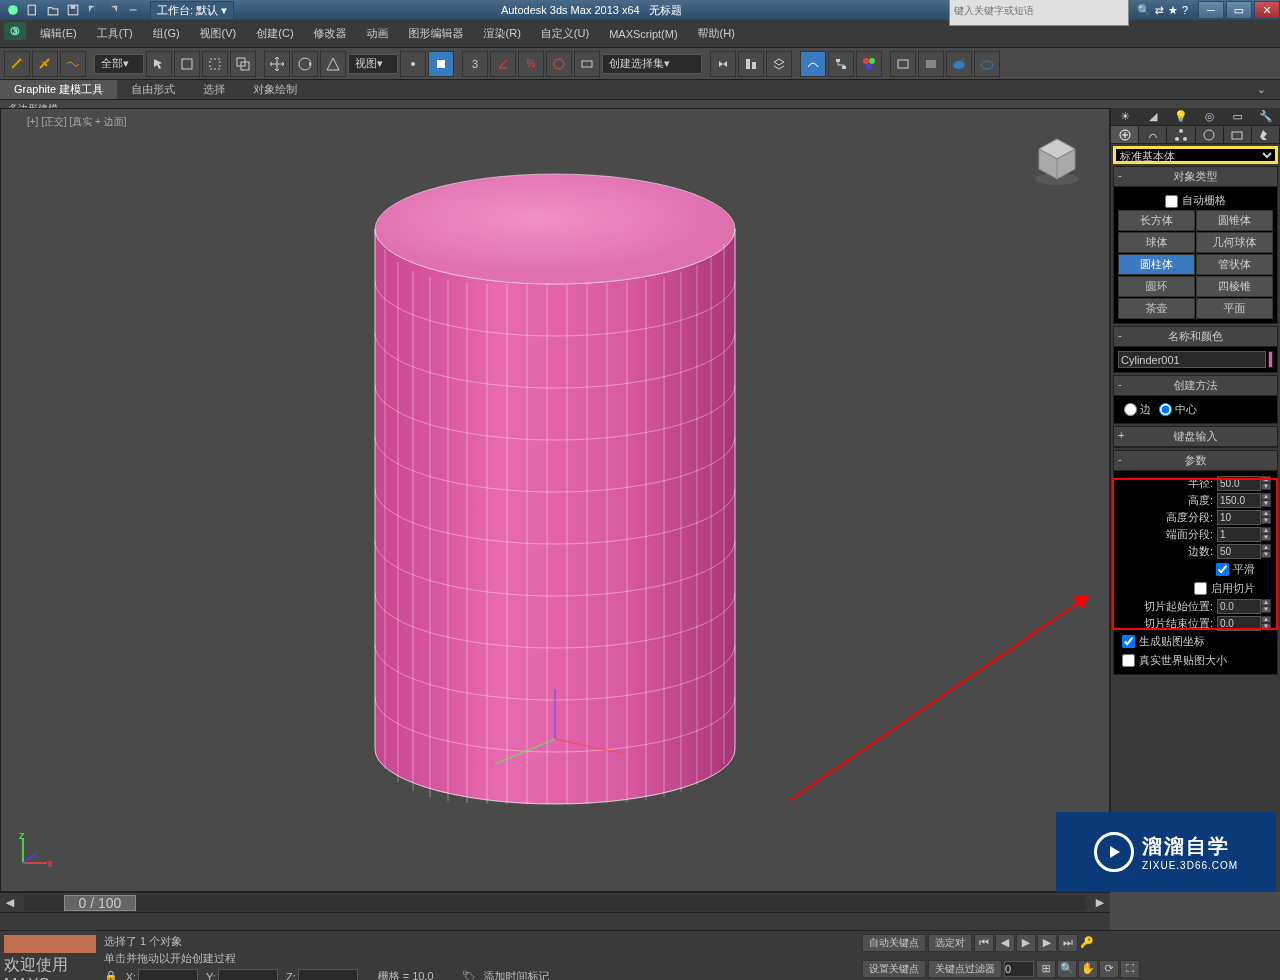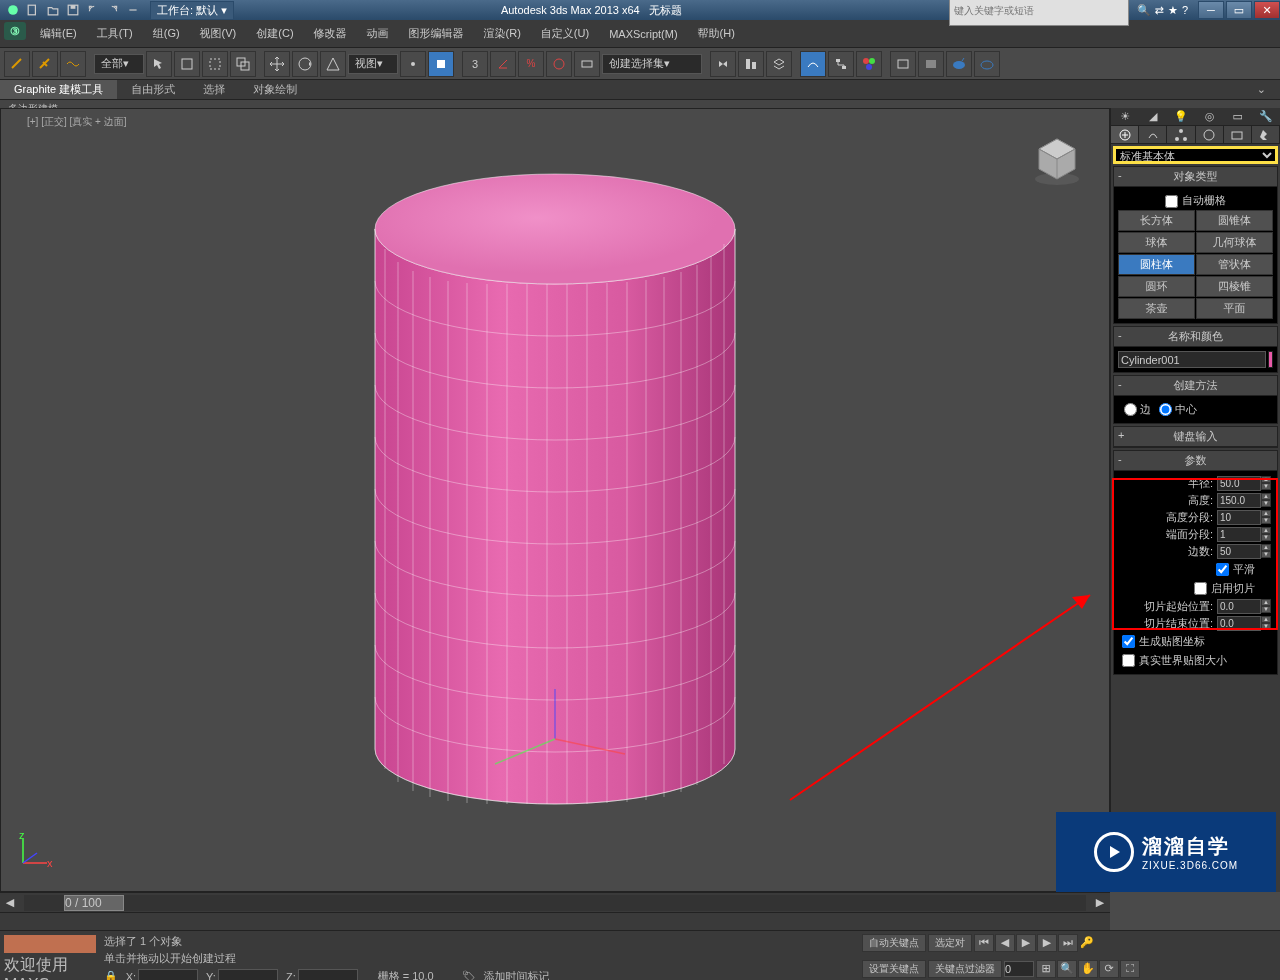--- a/index.html
+++ b/index.html
@@ -78,21 +78,21 @@
 .chk-row { padding:2px 4px; display:flex; align-items:center; gap:4px;}
 .chk-row input { vertical-align:middle;}
 .chk-row.right { justify-content:flex-end; padding-right:18px;}
 
 
 .red-highlight { position:absolute; border:2px solid #ff0000; pointer-events:none;}
 
 
 .timeline { position:absolute; bottom:68px; left:0; right:170px; height:20px; background:#3a3a3a; border-top:1px solid #222; display:flex; align-items:center;}
 .time-track { flex:1; height:16px; background:#333; position:relative; margin:0 4px;}
-.time-slider { position:absolute; left:40px; top:0; width:60px; height:16px; background:#666; border:1px solid #888; line-height:14px; font-size:12px;}
+.time-slider { position:absolute; left:40px; top:0; width:72px; height:16px; background:#666; border:1px solid #888; text-align:center; line-height:14px; font-size:14px;}
 .trackbar { position:absolute; bottom:50px; left:0; right:170px; height:18px; background:#3a3a3a; border-top:1px solid #222;}
 .status { position:absolute; bottom:0; left:0; right:0; height:50px; background:#3a3a3a; border-top:1px solid #222; display:flex;}
 .status-left { width:100px; padding:4px;}
 .status-mid { flex:1; padding:2px 4px; font-size:10px; color:#bbb;}
 .status-mid div { padding:1px 0;}
 .coord-row { display:flex; gap:8px; align-items:center; padding-top:2px;}
 .coord-row .cf { display:flex; align-items:center; gap:2px;}
 .coord-row input { width:60px; background:#2a2a2a; border:1px solid #555; color:#ccc; height:15px; font-size:10px; padding:0 2px;}
 .status-right { width:420px; display:flex; flex-wrap:wrap; align-items:center; gap:2px; padding:2px;}
 .sr-btn { height:18px; padding:0 6px; background:#505050; border:1px solid #333; display:flex; align-items:center; font-size:10px; cursor:pointer;}

